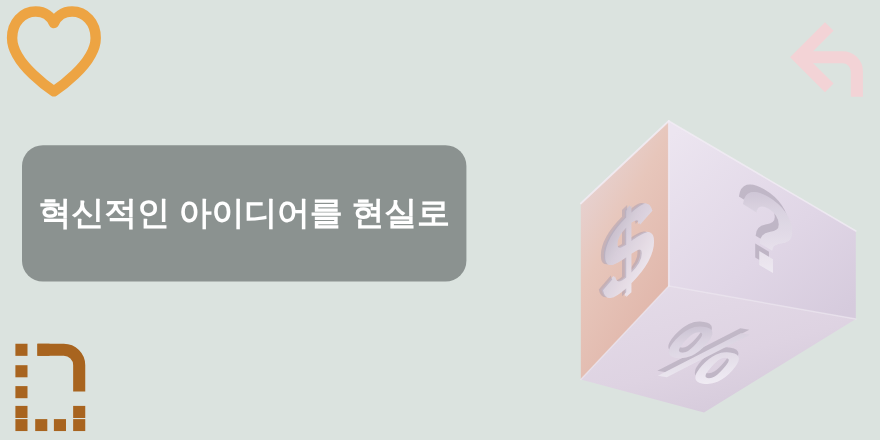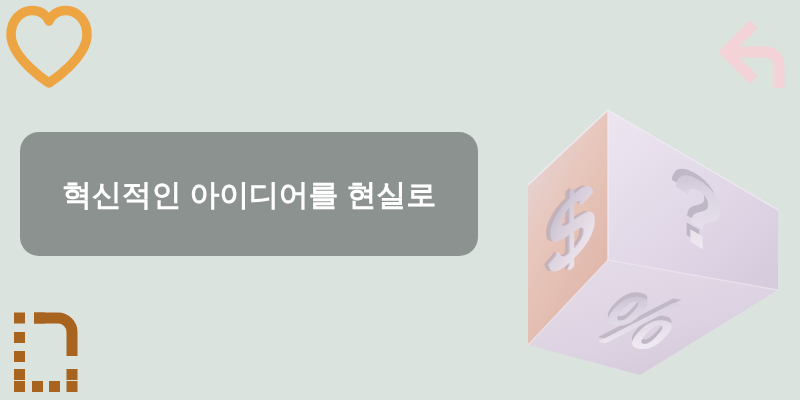--- a/index.html
+++ b/index.html
@@ -36,21 +36,21 @@
     top: 12px;
     width: 84px;
     height: 84px;
   }
 
   
   #headline-box {
     position: absolute;
     left: 20px;
     top: 132px;
-    width: 458px;
+    width: 404px;
     height: 124px;
     background: #8b9290;
     border-radius: 19px;
     display: flex;
     flex-direction: column;
     align-items: center;
     justify-content: center;
     box-sizing: border-box;
     padding: 0 18px;
   }

